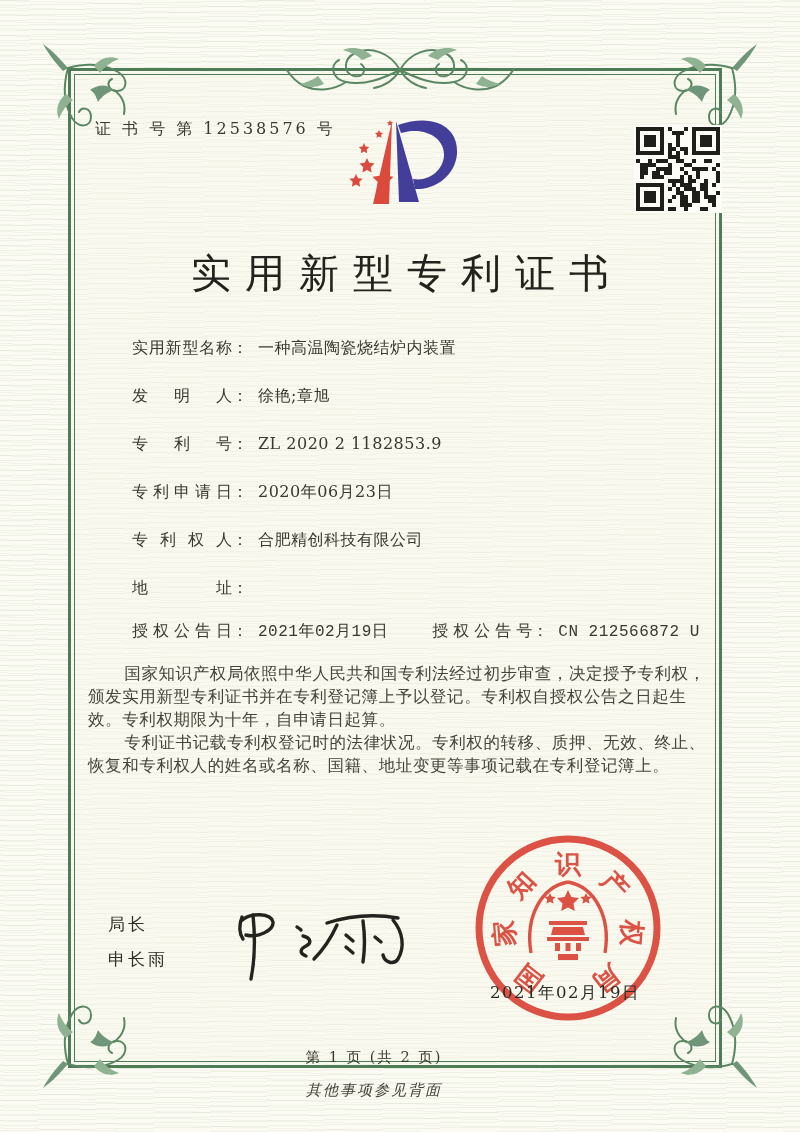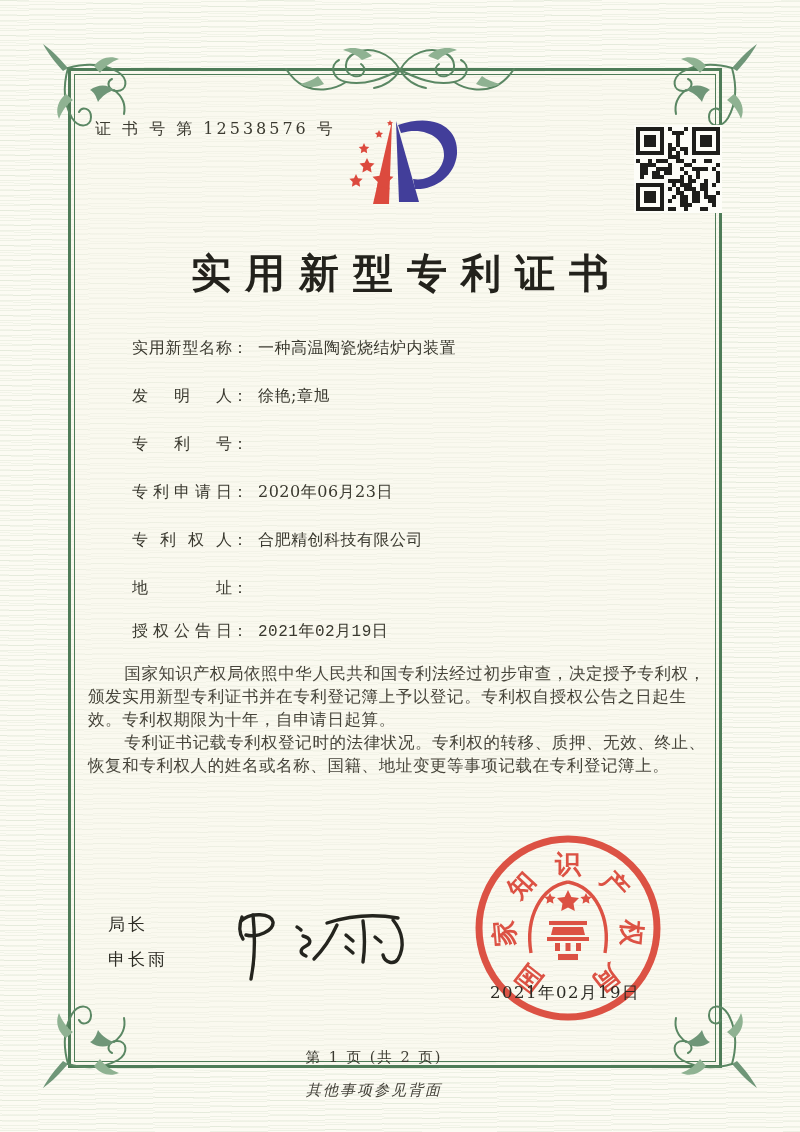--- a/index.html
+++ b/index.html
@@ -25,21 +25,21 @@
   }
   .ornament{position:absolute;z-index:2;}
   .cert-no{
     position:absolute;left:95px;top:119px;z-index:3;
     font-size:16px;letter-spacing:3px;color:#3b3a30;
   }
   .logo{position:absolute;left:343px;top:112px;z-index:3;}
   .qr{position:absolute;left:634px;top:125px;z-index:3;background:#fdfdf8;}
   .title{
     position:absolute;left:0;top:246px;width:800px;z-index:3;
-    text-align:center;font-size:40px;font-weight:700;
+    text-align:center;font-size:40px;font-weight:400;
     letter-spacing:14px;padding-left:14px;box-sizing:border-box;color:#23221c;
   }
   .fields{position:absolute;left:88px;top:337px;width:624px;z-index:3;}
   .row{display:flex;align-items:flex-start;margin-bottom:27px;font-size:16px;line-height:21px;margin-left:44px;}
   .lbl{white-space:nowrap;color:#3a392f;}
   .lbl-txt{display:inline-block;width:100px;text-align:justify;text-align-last:justify;}
   .colon{display:inline-block;}
   .val{margin-left:10px;max-width:450px;color:#3a392f;letter-spacing:.5px;}
   .row.addr{margin-bottom:24px;}
   .grant-pair{display:flex;white-space:nowrap;font-family:Liberation Mono, monospace;}
@@ -362,36 +362,41 @@
   <div class="row">
     <span class="lbl"><span class="lbl-txt">实用新型名称</span><span class="colon">：</span></span>
     <span class="val">一种高温陶瓷烧结炉内装置</span>
   </div>
   <div class="row">
     <span class="lbl"><span class="lbl-txt">发明人</span><span class="colon">：</span></span>
     <span class="val">徐艳;章旭</span>
   </div>
   <div class="row">
     <span class="lbl"><span class="lbl-txt">专利号</span><span class="colon">：</span></span>
+    <span class="val">ZL 2020 2 1182853.9</span>
   </div>
   <div class="row">
     <span class="lbl"><span class="lbl-txt">专利申请日</span><span class="colon">：</span></span>
     <span class="val">2020年06月23日</span>
   </div>
   <div class="row">
     <span class="lbl"><span class="lbl-txt">专利权人</span><span class="colon">：</span></span>
     <span class="val">合肥精创科技有限公司</span>
   </div>
   <div class="row addr">
     <span class="lbl"><span class="lbl-txt">地址</span><span class="colon">：</span></span>
   </div>
   <div class="row">
     <span class="grant-pair">
       <span class="lbl"><span class="lbl-txt">授权公告日</span><span class="colon">：</span></span>
       <span class="val">2021年02月19日</span>
+    </span>
+    <span class="grant-pair grant-gap">
+      <span class="lbl"><span class="lbl-txt">授权公告号</span><span class="colon">：</span></span>
+      <span class="val">CN 212566872 U</span>
     </span>
   </div>
 </div>
 
 <div class="body-text">
   <p>国家知识产权局依照中华人民共和国专利法经过初步审查，决定授予专利权，颁发实用新型专利证书并在专利登记簿上予以登记。专利权自授权公告之日起生效。专利权期限为十年，自申请日起算。</p>
   <p>专利证书记载专利权登记时的法律状况。专利权的转移、质押、无效、终止、恢复和专利权人的姓名或名称、国籍、地址变更等事项记载在专利登记簿上。</p>
 </div>
 
 <div class="signer">

